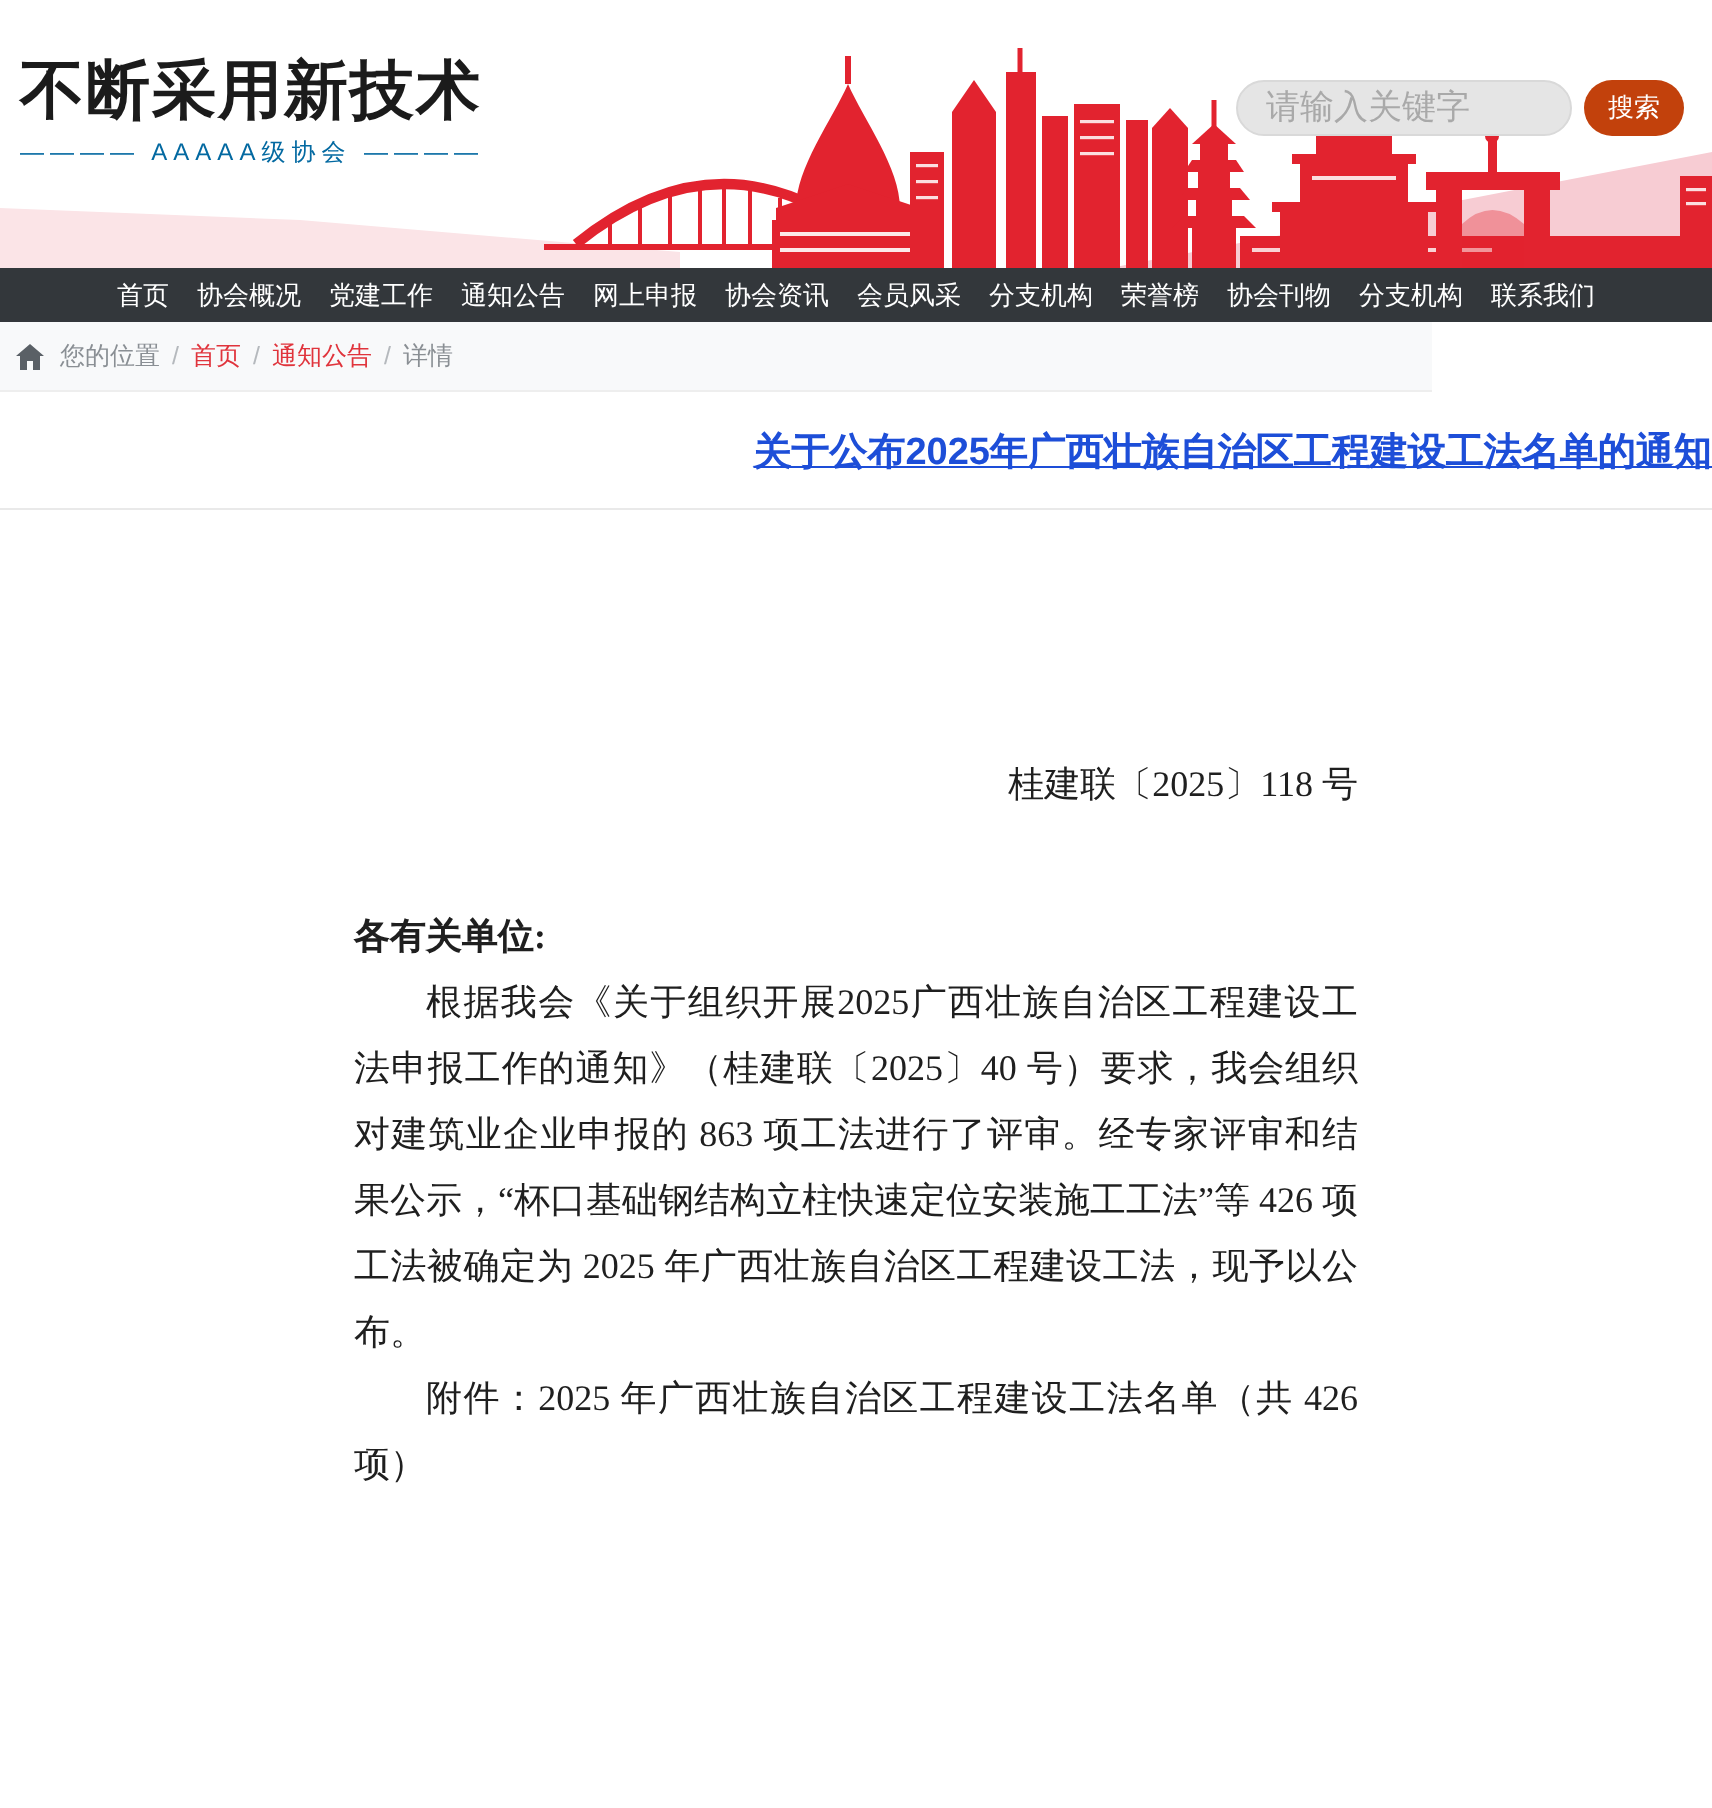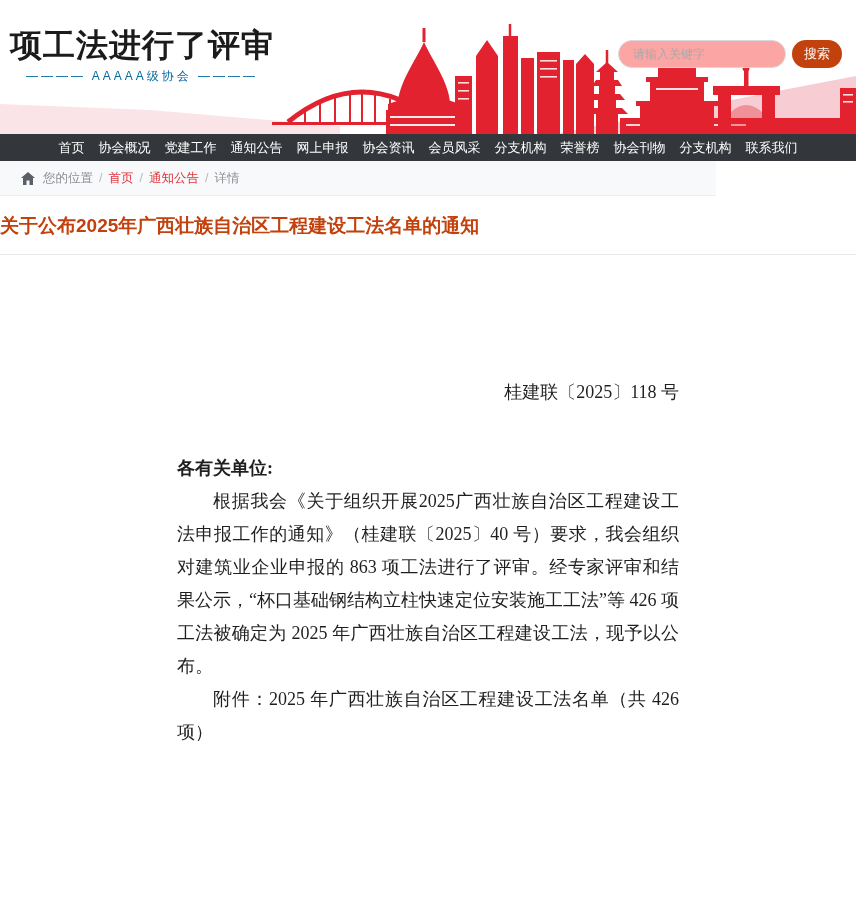--- a/index.html
+++ b/index.html
@@ -7,41 +7,41 @@
     font-family:"Liberation Sans","DejaVu Sans",sans-serif; }
 
   
   .header { position:relative; width:856px; height:134px; background:#fff; overflow:hidden; }
   .skyline-svg { position:absolute; left:0; bottom:0; width:856px; height:134px; display:block; }
   .logo-block { position:absolute; left:10px; top:26px; z-index:3; }
   .logo-title { font-size:32px; font-weight:bold; color:#1b1b1b; letter-spacing:1px; line-height:1.2; }
   .logo-subtitle { margin-top:4px; text-align:center; font-size:12px; color:#0369a1; letter-spacing:3px; }
   .search-area { position:absolute; right:14px; top:40px; z-index:3; display:flex; align-items:center; gap:6px; }
   .search-input { width:168px; height:28px; border:1px solid #d9d9d9; border-radius:14px;
-     padding:0 14px; font-size:12px; color:#333; background:#fca5a5; outline:none; }
+     padding:0 14px; font-size:17px; color:#333; background:#e5e5e5; outline:none; }
   .search-input::placeholder { color:#a9a9a9; }
   .search-btn { width:50px; height:28px; border:none; border-radius:14px; background:#c2410c;
      color:#fff; font-size:13px; cursor:pointer; }
 
   
   .nav { width:856px; height:27px; background:#33373b; display:flex; align-items:center;
      justify-content:center; gap:12px; }
   .nav a { color:#fff; font-size:13px; text-decoration:none; white-space:nowrap; padding:0 1px; cursor:pointer; }
 
   
   .breadcrumb { width:716px; height:35px; background:#f8f9fa; border-bottom:1px solid #eeeeee;
-     display:flex; align-items:center; padding:0 21px; font-size:12.5px; color:#8a8f94; gap:6px; }
+     display:flex; align-items:center; padding:0 8px; font-size:12.5px; color:#8a8f94; gap:6px; }
   .breadcrumb .home-icon { display:inline-flex; margin-right:2px; }
   .breadcrumb .crumb-link { color:#e0343c; text-decoration:none; cursor:pointer; }
   .breadcrumb .crumb-current { color:#8a8f94; }
   .breadcrumb .sep { color:#b5b9bd; }
 
   
   .article { width:856px; background:#fff; }
-  .article-title { text-align:left; font-size:19px; font-weight:bold; color:#c2410c; padding-top:17px; }
+  .article-title { text-align:right; font-size:19px; font-weight:bold; color:#1d4ed8; padding-top:17px;text-decoration:underline; }
   .article-meta { display:flex; justify-content:center; align-items:center; gap:18px;
      margin-top:13px; font-size:12px; color:#999; }
   .meta-date { color:#999; }
   .print-link { display:inline-flex; align-items:center; gap:4px; color:#777; cursor:pointer; }
   .divider { border:none; border-top:1px solid #e9e9e9; margin-top:15px; }
 
   .doc { width:502px; margin:0 auto; font-family:"Liberation Serif","DejaVu Serif",serif;
      font-size:18px; color:#1f1f1f; line-height:33px; }
   .doc-number { text-align:right; margin-top:121px; }
   .doc-salutation { margin-top:43px;font-weight:bold; }
@@ -122,21 +122,21 @@
     <path d="M731,134 L731,112 Q746,98 762,112 L762,134 Z" fill="#e2232f" opacity="0.35"></path>
     <circle cx="746" cy="68" r="3.5" fill="#e2232f"></circle>
     <rect x="744" y="70" width="4.5" height="16" fill="#e2232f"></rect>
 
     <rect x="840" y="88" width="16" height="46" fill="#e2232f"></rect>
     <rect x="843" y="94" width="10" height="1.6" fill="#fff" opacity="0.85"></rect>
     <rect x="843" y="101" width="10" height="1.6" fill="#fff" opacity="0.85"></rect>
   </svg>
 
   <div class="logo-block">
-    <div class="logo-title">项工法进行了评审</div>
+    <div class="logo-title">不断采用新技术</div>
     <div class="logo-subtitle">———— AAAAA级协会 ————</div>
   </div>
 
   <div class="search-area">
     <input class="search-input" type="text" placeholder="请输入关键字" style="">
     <button class="search-btn">搜索</button>
   </div>
 </div>
 
 <div class="nav">

